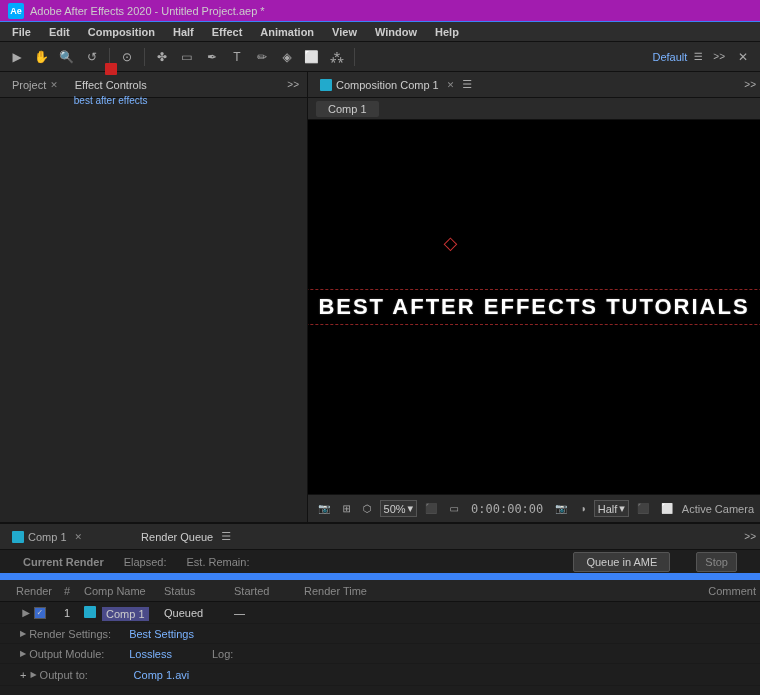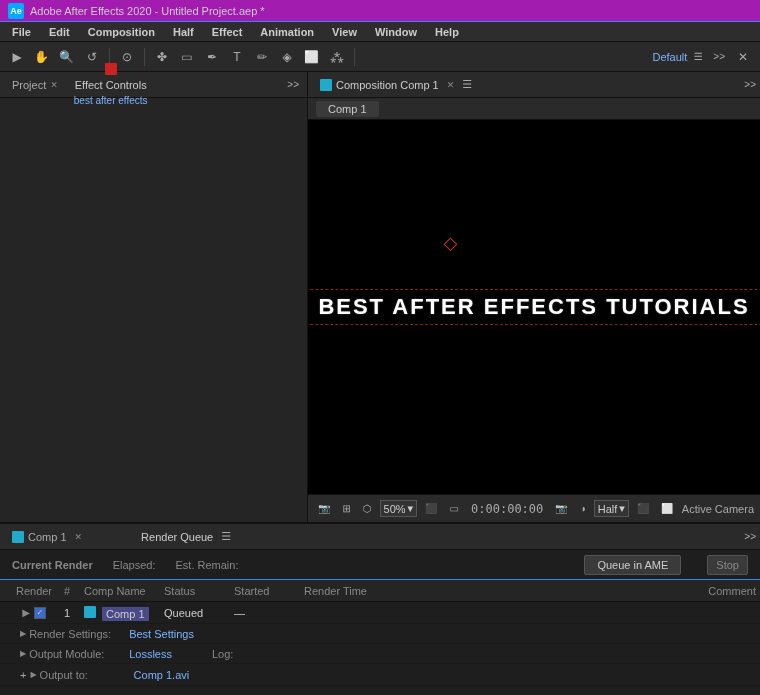--- a/index.html
+++ b/index.html
@@ -380,22 +380,22 @@
       margin-left: auto;
       color: #aaa;
       font-size: 10px;
     }
 
     
     .render-header {
       height: 30px;
       display: flex;
       align-items: center;
-      padding: 0 12px;
-      border-bottom: 1px solid #3b82f6;
+      padding: 0 23px;
+      border-bottom: 7px solid #3b82f6;
       gap: 20px;
     }
     .render-header-label {
       font-size: 11px;
       color: #888;
       font-weight: bold;
     }
     .elapsed-label { color: #888; font-size: 11px; }
     .remain-label { color: #888; font-size: 11px; }
     .queue-in-ame-btn {

